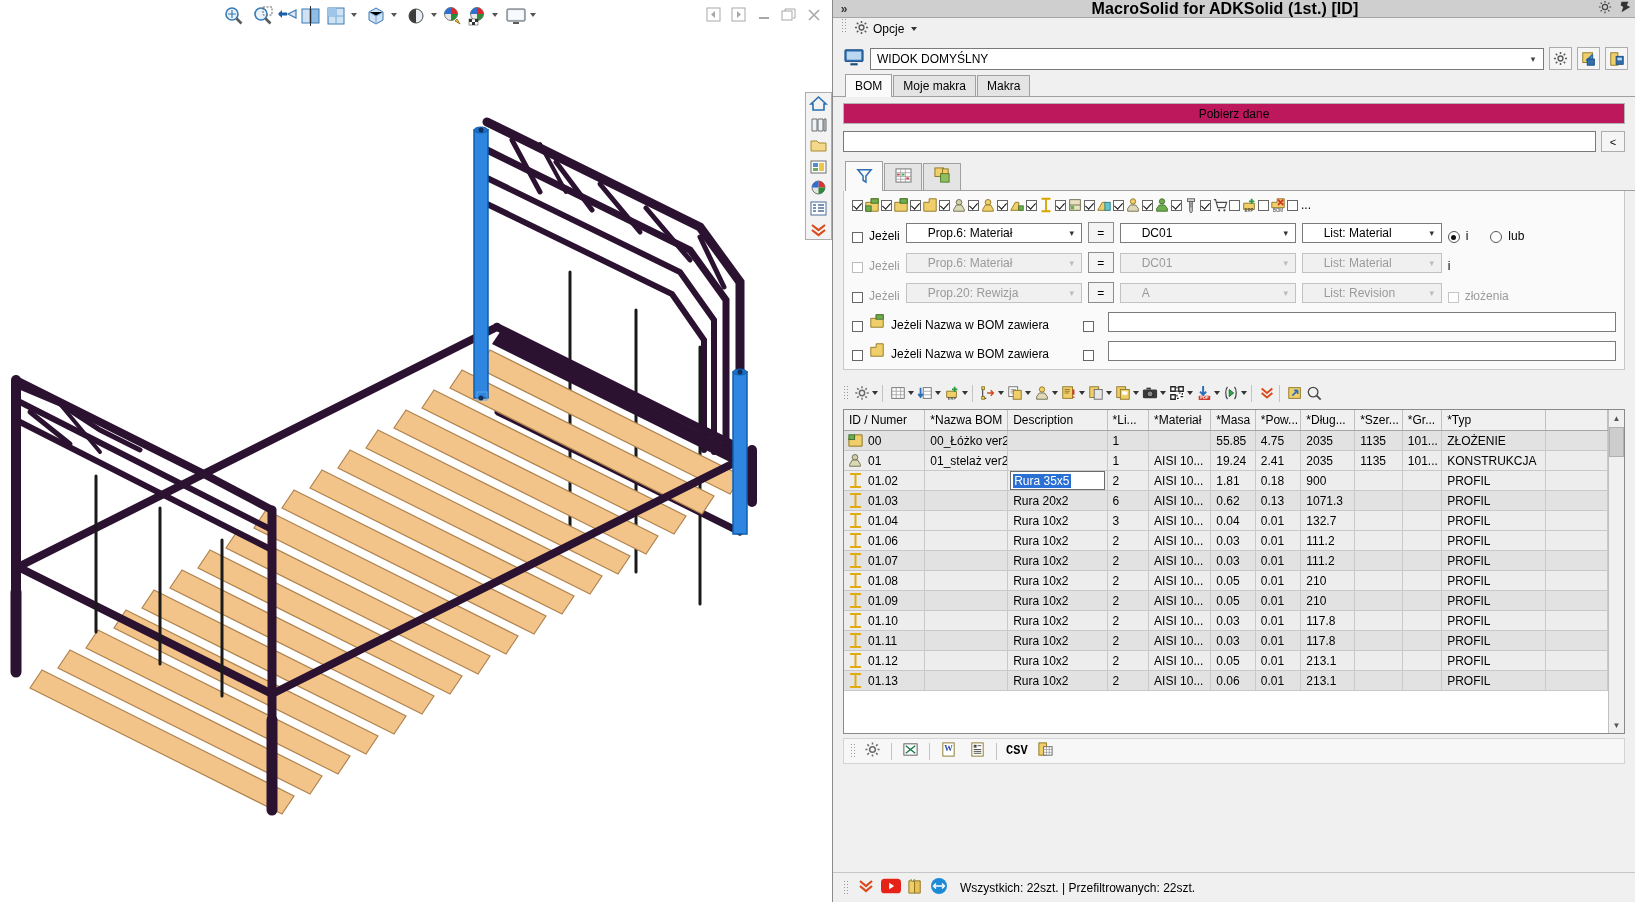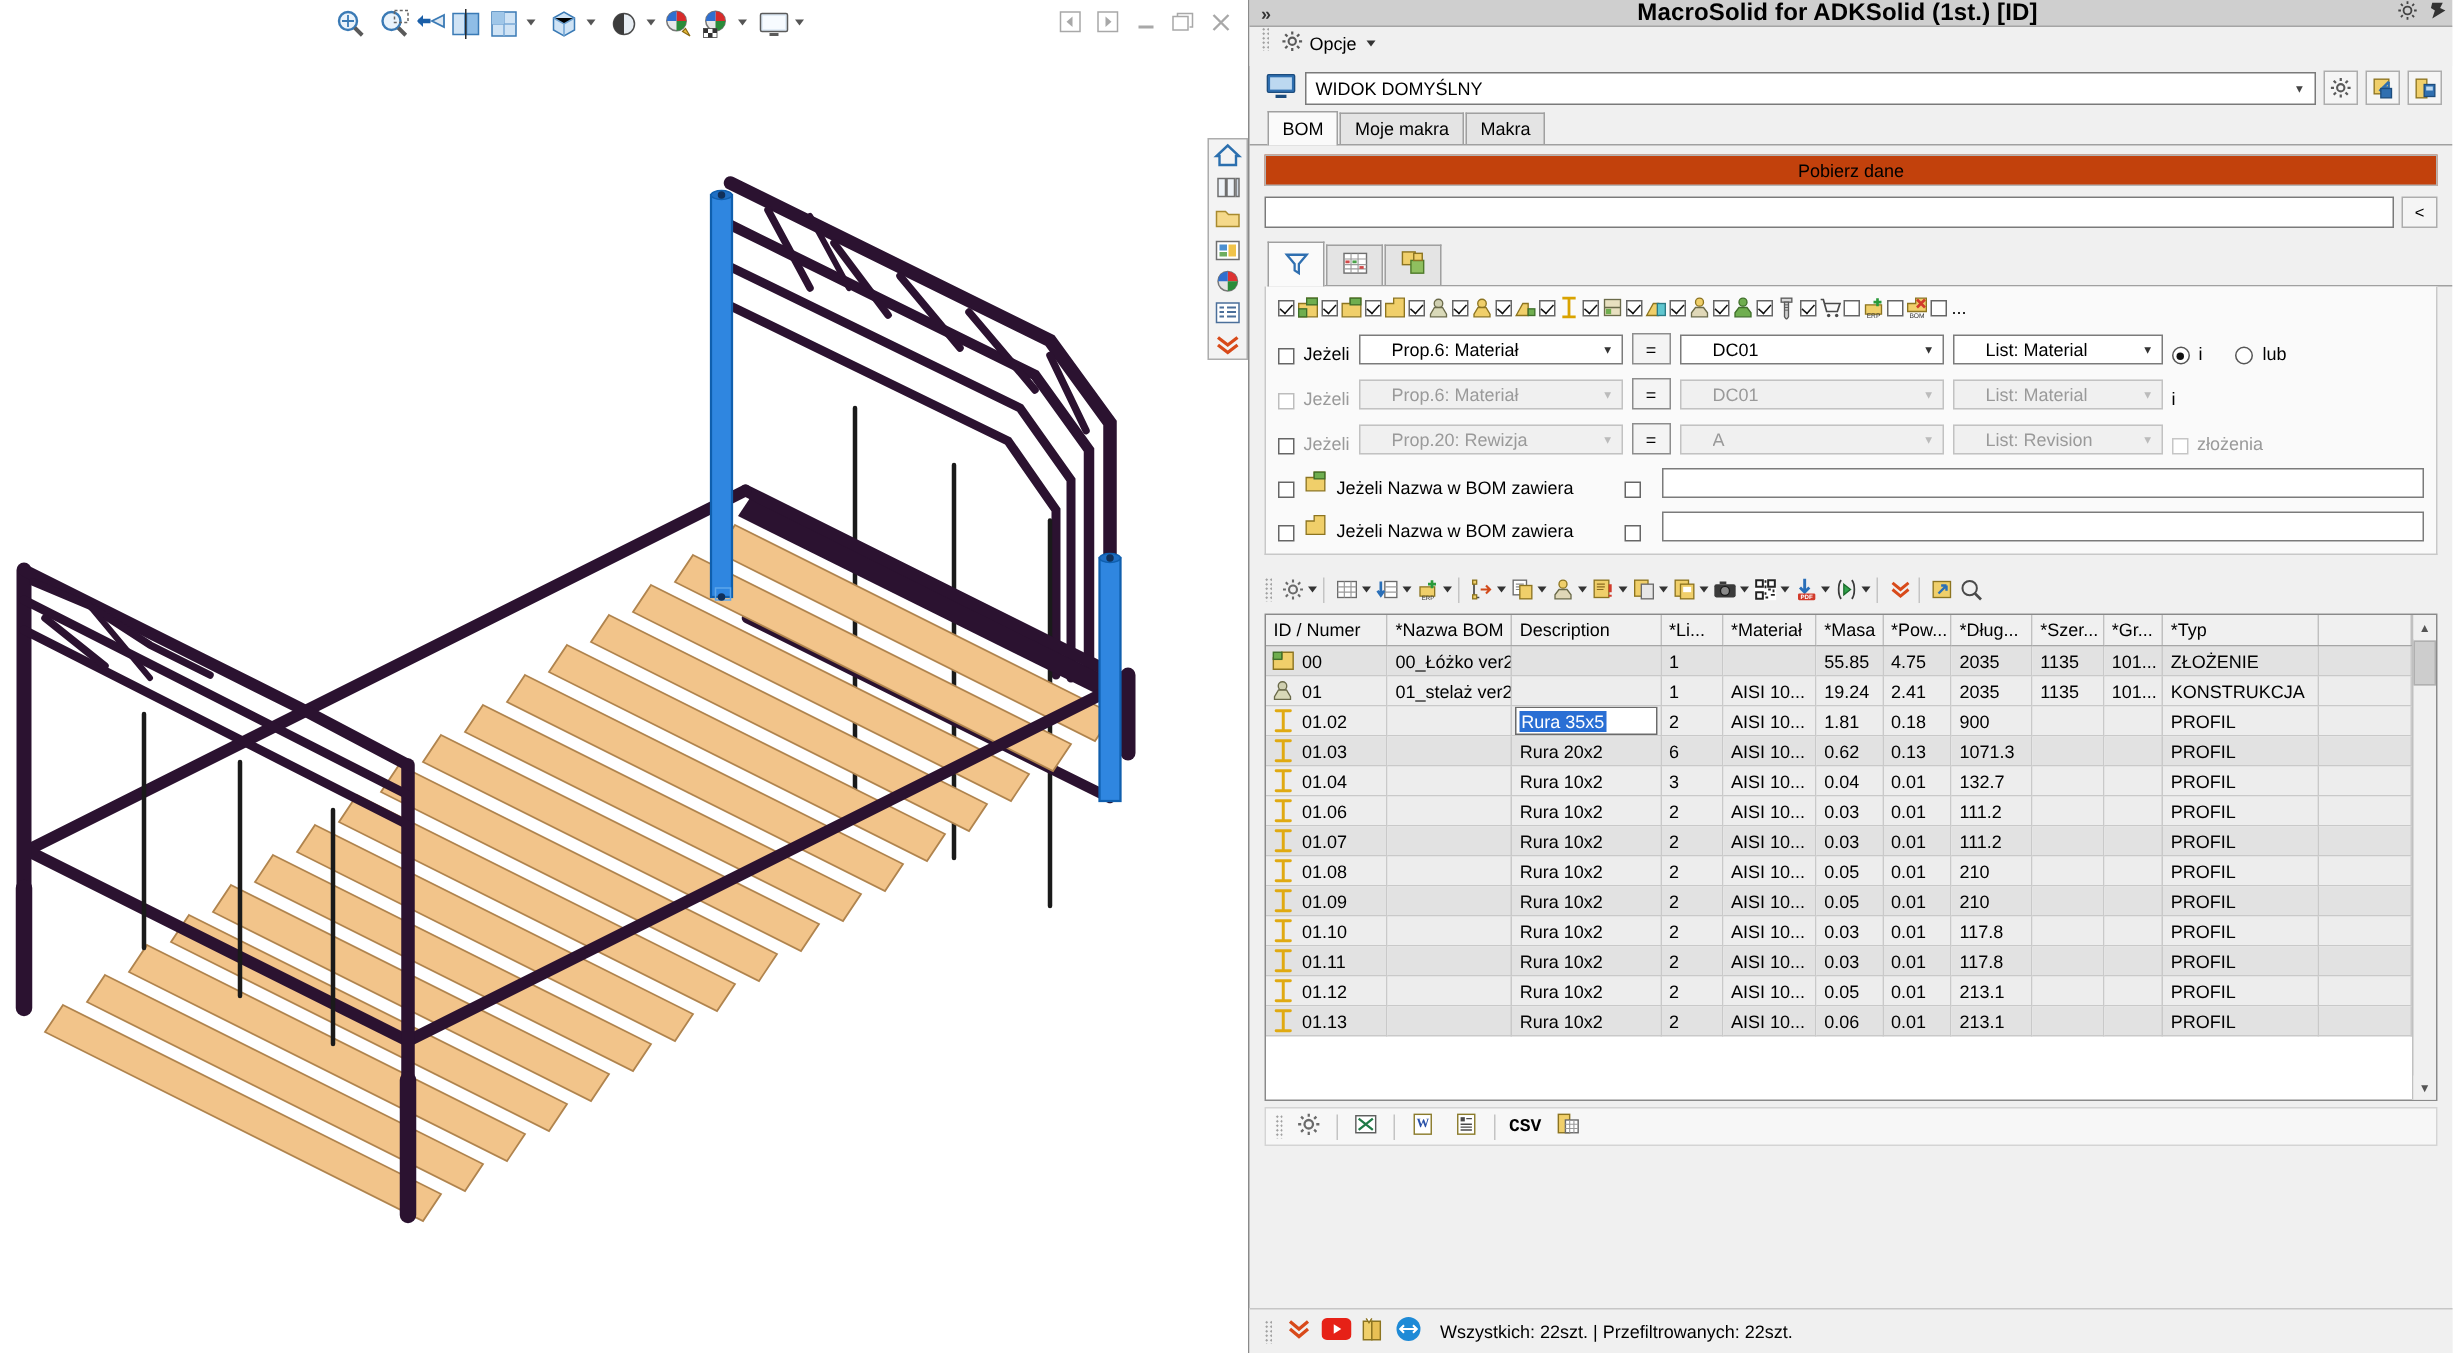--- a/index.html
+++ b/index.html
@@ -53,21 +53,21 @@
   #viewrow .combo .dd { width:16px; text-align:center; color:#444; font-size:9px; }
   .sqbtn { width:23px; height:23px; border:1px solid #adadad; background:#f5f5f5;
       display:flex; align-items:center; justify-content:center; }
 
   #tabs { display:flex; align-items:flex-end; padding-left:12px; height:22px;
       border-bottom:1px solid #a0a0a0; margin-top:2px; }
   .tab { padding:3px 9px 3px 9px; font-size:12px; border:1px solid #a0a0a0;
       border-bottom:none; background:#e4e4e4; margin-right:1px; }
   .tab.active { background:#fafafa; position:relative; top:1px; padding-top:4px; padding-bottom:4px;}
 
-  #pobierz { margin:6px 10px 0 10px; height:21px; background:#c2410c;
+  #pobierz { margin:6px 10px 0 10px; height:21px; background:#be185d;
       border:1px solid #b4b4b4; display:flex; align-items:center; justify-content:center;
       font-size:12px; }
   #searchrow { display:flex; gap:5px; margin:7px 10px 0 10px; }
   #searchrow .inp { flex:1; height:21px; background:#fff; border:1px solid #7a7a7a; }
   #searchrow .lt { width:24px; height:21px; border:1px solid #adadad; background:#f5f5f5;
       display:flex; align-items:center; justify-content:center; font-size:11px;}
 
   #subtabs { display:flex; align-items:flex-end; margin:9px 0 0 12px; height:30px;
       border-bottom:1px solid #a0a0a0; }
   .stab { width:38px; height:27px; border:1px solid #a0a0a0; border-bottom:none;

